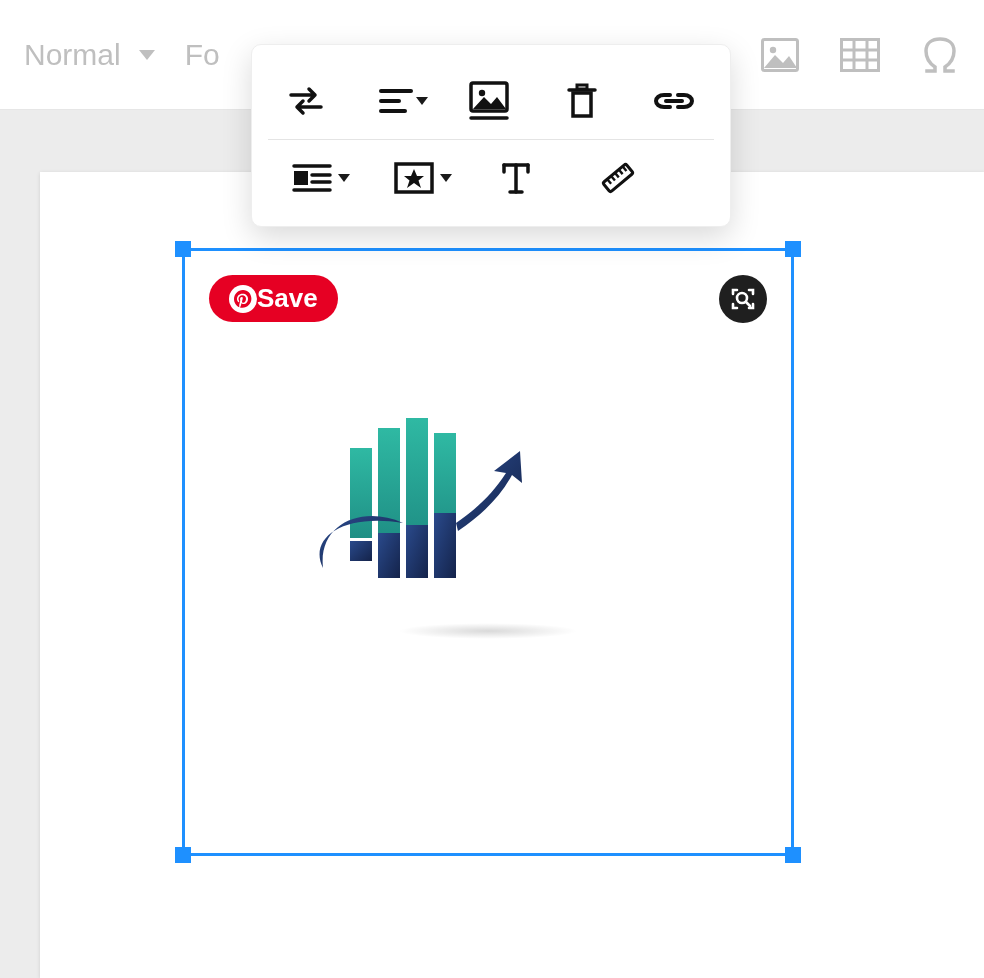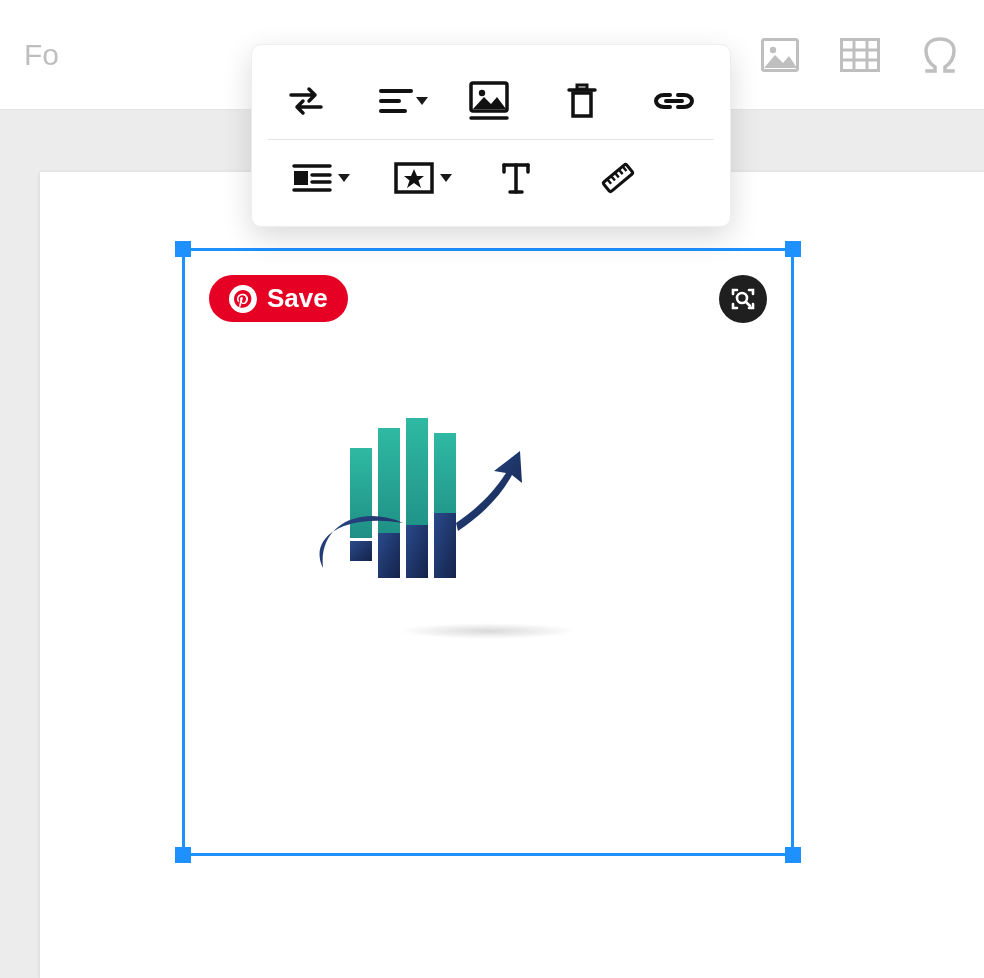--- a/index.html
+++ b/index.html
@@ -106,21 +106,21 @@
       border: 1px solid #1e90ff;
     }
     .handle.tl { left:-10px; top:-10px; }
     .handle.tr { right:-10px; top:-10px; }
     .handle.bl { left:-10px; bottom:-10px; }
     .handle.br { right:-10px; bottom:-10px; }
     
     .save-pill {
       position:absolute; left:24px; top:24px;
       background:#e60023; color:#fff;
-      display:flex; align-items:center; gap:10px;
+      display:flex; align-items:center; gap:0;
       padding: 8px 20px; border-radius:28px;
       font-size:26px; font-weight:700;
       cursor:pointer;
     }
     .save-pill .pin {
       width:28px;height:28px;border-radius:50%;background:#fff;color:#e60023;
       display:flex;align-items:center;justify-content:center;font-weight:900;font-size:18px;
     }
     
     .lens {
@@ -145,20 +145,24 @@
       width:180px;height:16px;border-radius:50%;
       background: radial-gradient(ellipse at center, rgba(0,0,0,.15) 0%, rgba(0,0,0,0) 70%);
       margin: 10px auto 0;
     }
     svg { display:block; }
   </style>
 </head>
 <body>
 
 <div class="top-toolbar">
+  <div class="tb-select">
+    <span>Normal</span>
+    <span class="tb-caret"></span>
+  </div>
   <div class="tb-select">
     <span>Fo</span>
   </div>
 
   <div class="tb-right">
     <div class="icon-box">
       <svg width="38" height="34" viewBox="0 0 38 34">
         <rect x="1.5" y="1.5" width="35" height="31" rx="2" fill="none" stroke="#bfbfbf" stroke-width="3"></rect>
         <circle cx="12" cy="12" r="3.2" fill="#bfbfbf"></circle>
         <path d="M3 30 L14 17 L22 25 L28 18 L36 30 Z" fill="#bfbfbf"></path>

